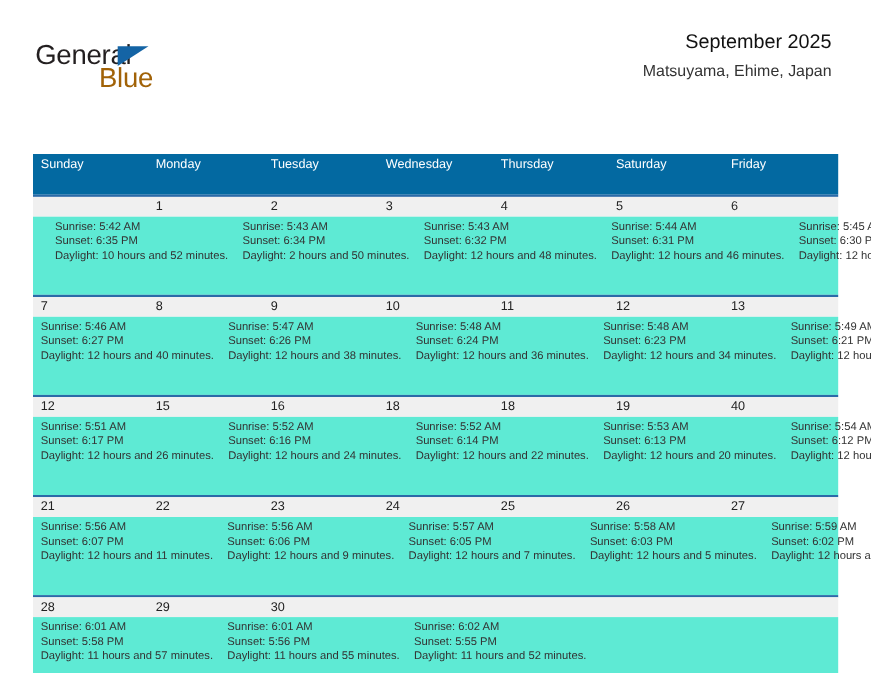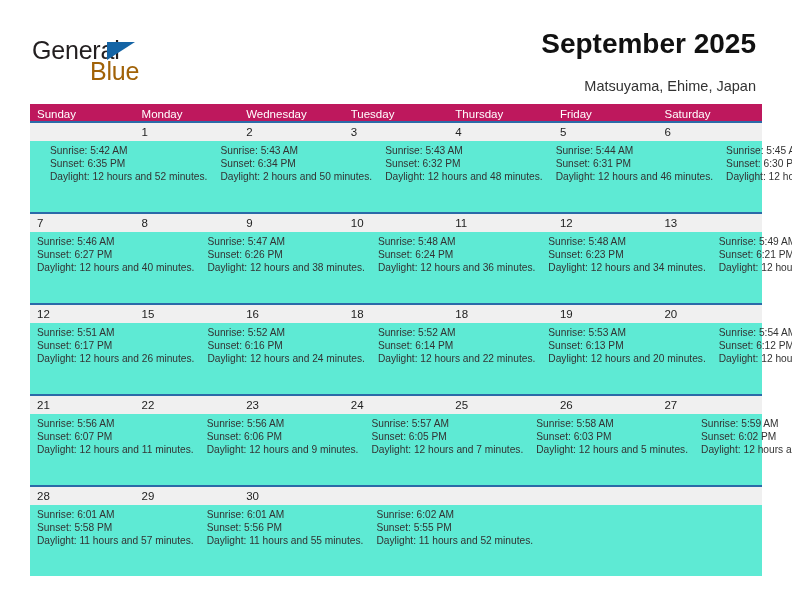--- a/index.html
+++ b/index.html
@@ -63,45 +63,46 @@
     letter-spacing: -0.2px;
   }
 
   .title-block {
     position: absolute;
     right: 36px;
     top: 28px;
     text-align: right;
   }
   .cal-title {
-    font-size: 28px;
-    font-weight: bold;
+    font-size: 18px;
+    font-weight: normal;
     color: #111111;
     line-height: 1.15;
     white-space: nowrap;
   }
   .cal-subtitle {
-    margin-top: 18px;
+    margin-top: 8px;
     font-size: 14.5px;
     color: #333333;
     white-space: nowrap;
   }
 
   
   .calendar {
     position: absolute;
     left: 30px;
     top: 104px;
     width: 732px;
   }
   .weekday-row {
     display: flex;
     width: 100%;
-    background: #be185d;
-    height: 17px;
+    background: #0369a1;
+    height: 37px;
+    margin-top: 36px;
   }
   .weekday {
     flex: 1 1 0;
     color: #ffffff;
     font-size: 11.5px;
     line-height: 21px;
     padding-left: 7px;
     box-sizing: border-box;
     overflow: hidden;
     white-space: nowrap;
@@ -164,25 +165,25 @@
     <div class="title-block">
       <div class="cal-title">September 2025</div>
       <div class="cal-subtitle">Matsuyama, Ehime, Japan</div>
     </div>
   </div>
 
   <div class="calendar">
     <div class="weekday-row">
       <div class="weekday">Sunday</div>
       <div class="weekday">Monday</div>
+      <div class="weekday">Tuesday</div>
       <div class="weekday">Wednesday</div>
-      <div class="weekday">Tuesday</div>
       <div class="weekday">Thursday</div>
+      <div class="weekday">Saturday</div>
       <div class="weekday">Friday</div>
-      <div class="weekday">Saturday</div>
     </div>
 
     <div class="week">
       <div class="week-numbers">
         <div class="daynum"></div>
         <div class="daynum">1</div>
         <div class="daynum">2</div>
         <div class="daynum">3</div>
         <div class="daynum">4</div>
         <div class="daynum">5</div>
@@ -190,21 +191,21 @@
       </div>
       <div class="week-body">
         <div class="daycell">
           <div></div>
           <div></div>
           <div class="daylight-wrap"></div>
         </div>
         <div class="daycell">
           <div>Sunrise: 5:42 AM</div>
           <div>Sunset: 6:35 PM</div>
-          <div class="daylight-wrap">Daylight: 12 hours and 52 minutes.</div>
+          <div class="daylight-wrap">Daylight: 10 hours and 52 minutes.</div>
         </div>
         <div class="daycell">
           <div>Sunrise: 5:43 AM</div>
           <div>Sunset: 6:34 PM</div>
           <div class="daylight-wrap">Daylight: 2 hours and 50 minutes.</div>
         </div>
         <div class="daycell">
           <div>Sunrise: 5:43 AM</div>
           <div>Sunset: 6:32 PM</div>
           <div class="daylight-wrap">Daylight: 12 hours and 48 minutes.</div>
@@ -264,21 +265,21 @@
     </div>
 
     <div class="week">
       <div class="week-numbers">
         <div class="daynum">12</div>
         <div class="daynum">15</div>
         <div class="daynum">16</div>
         <div class="daynum">18</div>
         <div class="daynum">18</div>
         <div class="daynum">19</div>
-        <div class="daynum">20</div>
+        <div class="daynum">40</div>
       </div>
       <div class="week-body">
         <div class="daycell">
           <div>Sunrise: 5:51 AM</div>
           <div>Sunset: 6:17 PM</div>
           <div class="daylight-wrap">Daylight: 12 hours and 26 minutes.</div>
         </div>
         <div class="daycell">
           <div>Sunrise: 5:52 AM</div>
           <div>Sunset: 6:16 PM</div>

